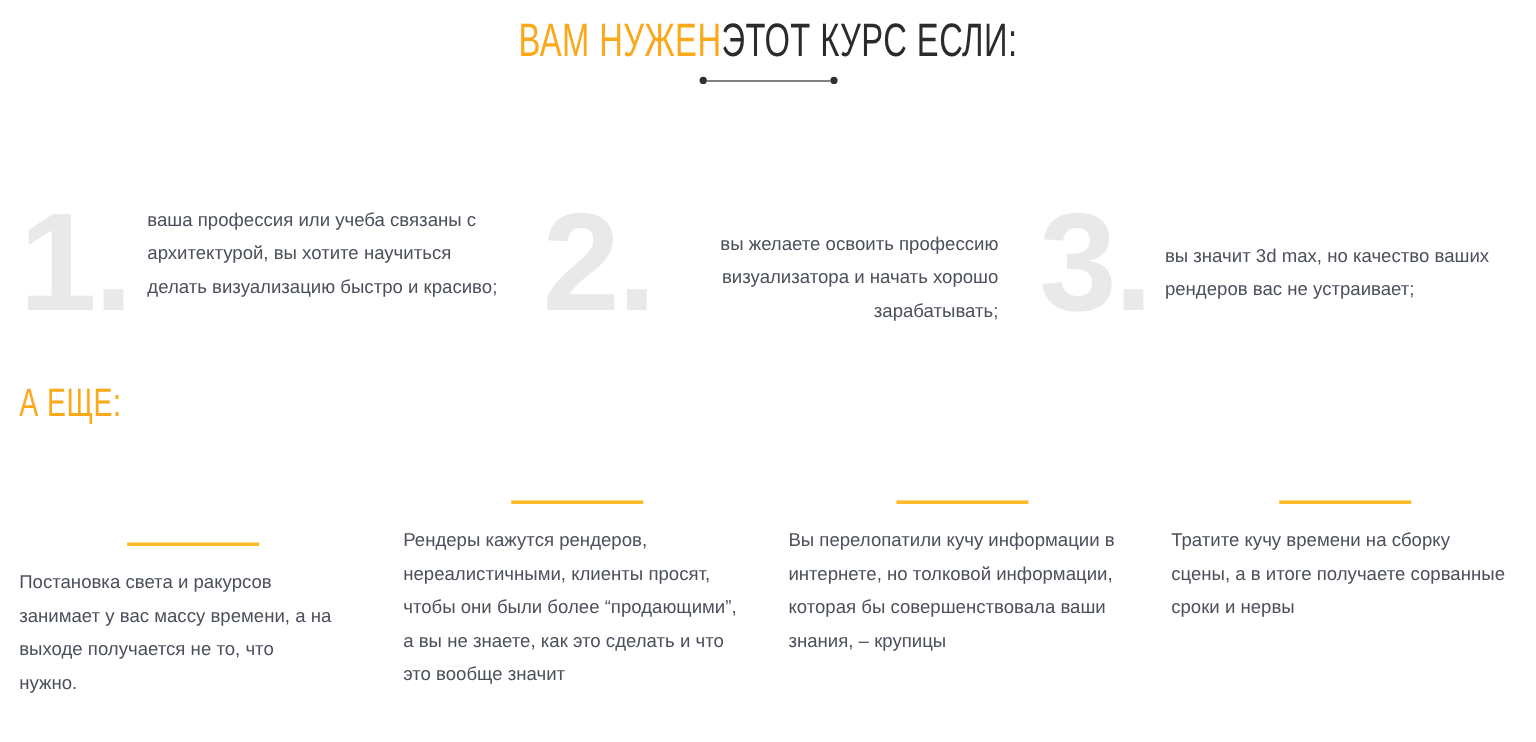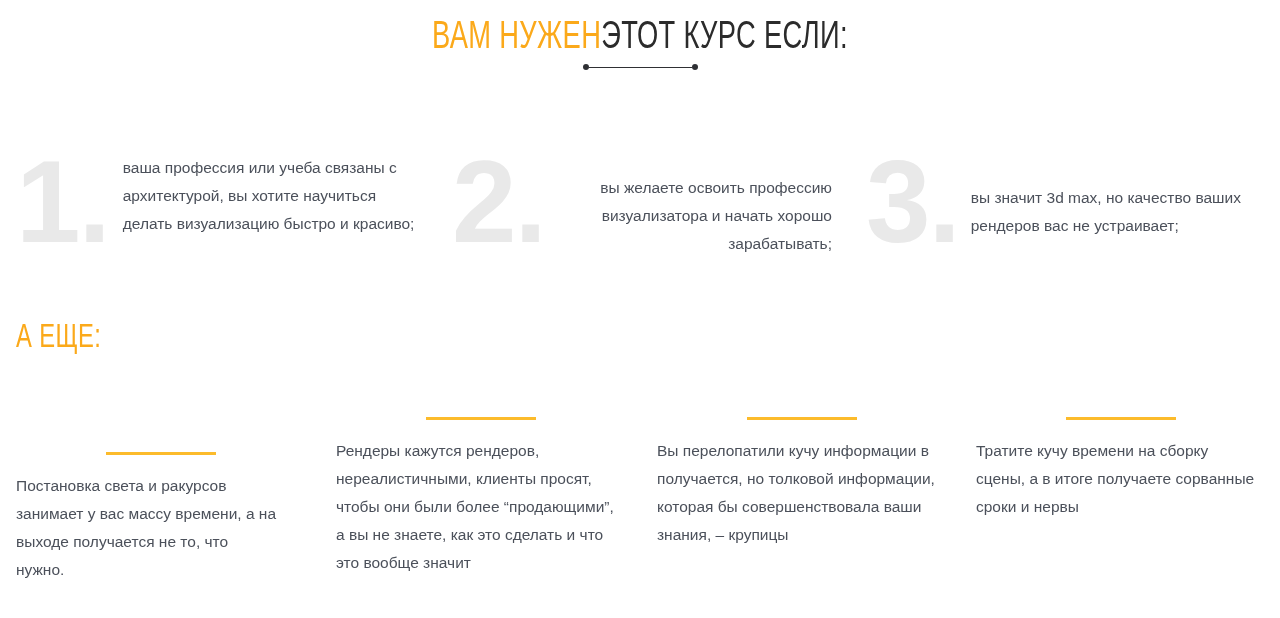--- a/index.html
+++ b/index.html
@@ -57,21 +57,21 @@
   .deco-line {
     width: 103px;
     height: 1px;
     background: #2f3034;
     flex: none;
   }
 
   
   .reasons {
     position: absolute;
-    top: 148px;
+    top: 164px;
     left: 0;
     width: 1076px;
     height: 130px;
   }
   .reason {
     position: absolute;
     top: 0;
     display: flex;
     align-items: flex-start;
   }
@@ -192,21 +192,21 @@
     <div class="col-text">Постановка света и ракурсов занимает у вас массу времени, а на выходе получается не то, что нужно.</div>
   </div>
 
   <div class="column col-2">
     <div class="col-rule"></div>
     <div class="col-text">Рендеры кажутся рендеров, нереалистичными, клиенты просят, чтобы они были более “продающими”, а вы не знаете, как это сделать и что это вообще значит</div>
   </div>
 
   <div class="column col-3">
     <div class="col-rule"></div>
-    <div class="col-text">Вы перелопатили кучу информации в получается, но толковой информации, которая бы совершенствовала ваши знания, – крупицы</div>
+    <div class="col-text">Вы перелопатили кучу информации в интернете, но толковой информации, которая бы совершенствовала ваши знания, – крупицы</div>
   </div>
 
   <div class="column col-4">
     <div class="col-rule"></div>
     <div class="col-text">Тратите кучу времени на сборку сцены, а в итоге получаете сорванные сроки и нервы</div>
   </div>
 
 </div>
 
 </body></html>

